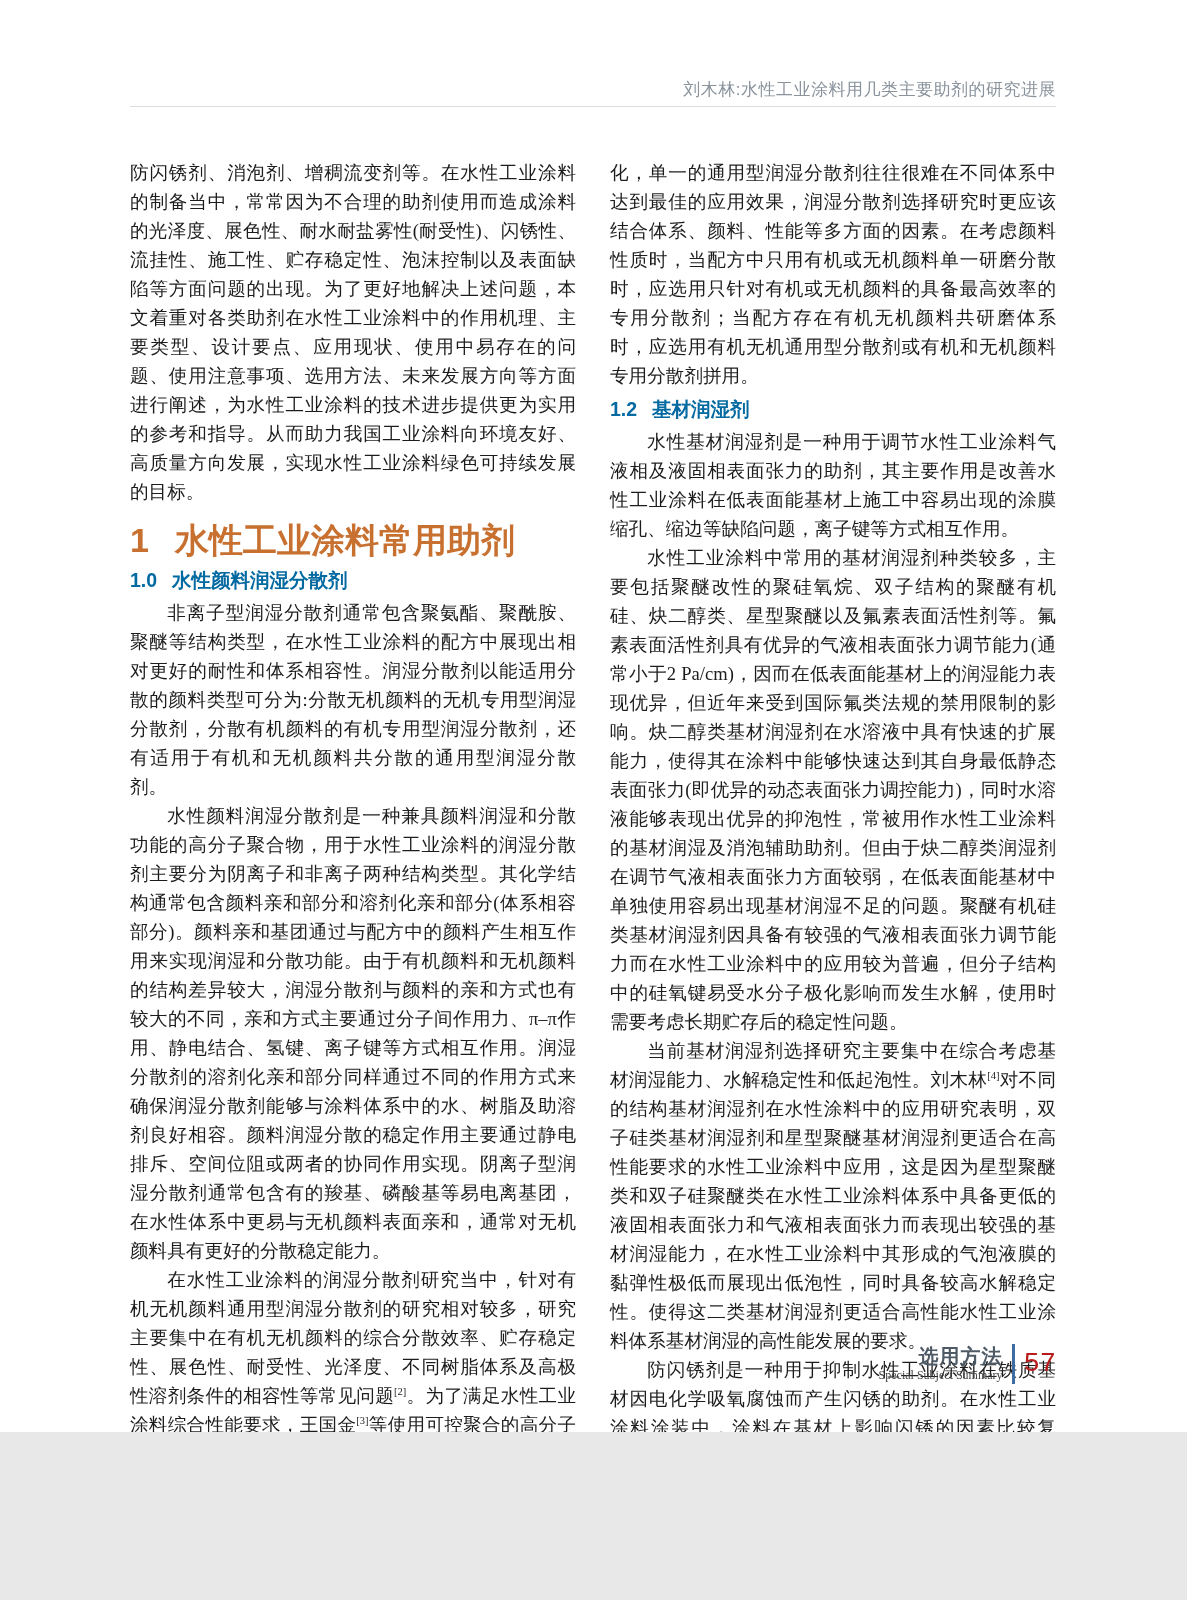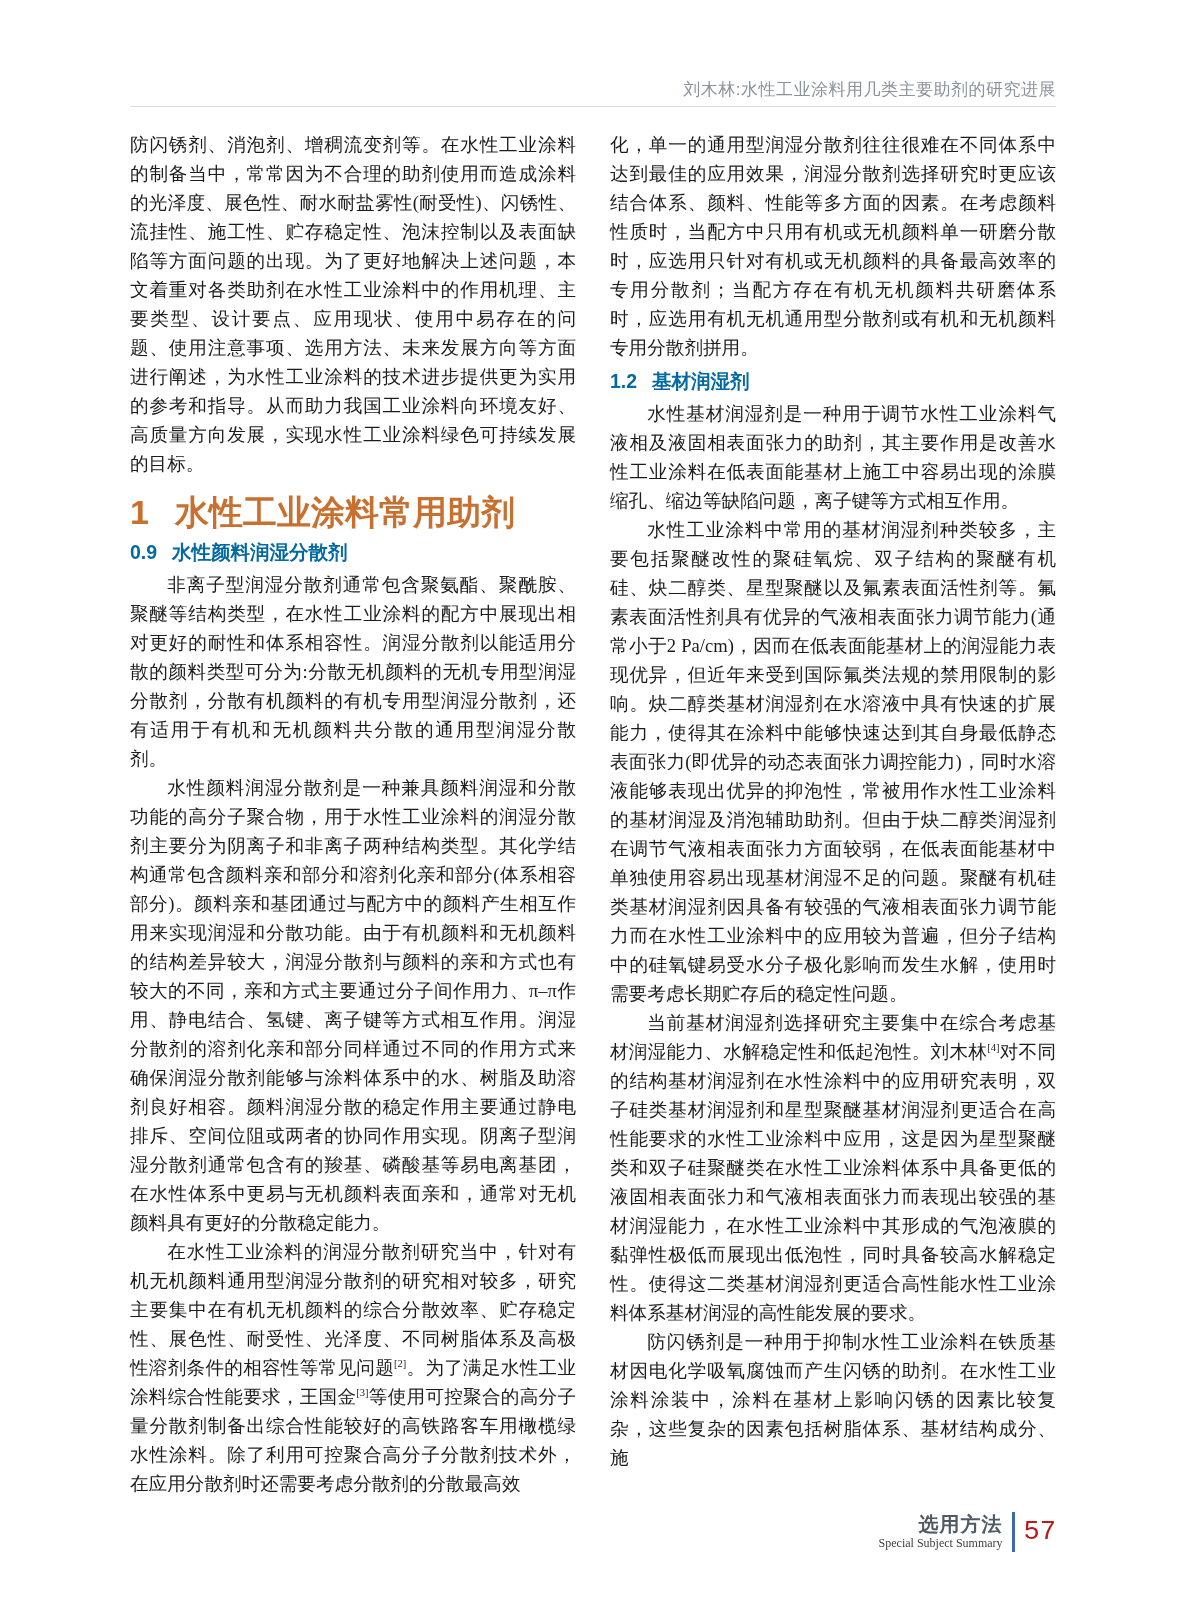--- a/index.html
+++ b/index.html
@@ -1,18 +1,18 @@
 <!DOCTYPE html>
 <html lang="zh"><head>
 <meta charset="utf-8">
 <style>
   html,body{margin:0;padding:0;background:#e8e8e8;}
   .page{
     position:relative;
-    width:1187px;height:1600px;
+    width:1187px;height:1432px;
     margin:0 auto;
     background:#ffffff;
     font-family:"Liberation Serif","DejaVu Serif",serif;
     color:#1c1c1c;
     overflow:hidden;
   }
   
   .running-head{
     position:absolute;top:78px;left:130px;right:131px;
     text-align:right;
@@ -21,21 +21,21 @@
   }
   .header-rule{
     position:absolute;top:106px;left:130px;right:131px;
     border-top:1.5px solid #d9dde0;
   }
   
   .content{
     position:absolute;top:130px;left:130px;right:131px;
     display:flex;gap:34px;
   }
-  .col{flex:1;min-width:0;}
+  .col{flex:1;min-width:0;margin-top:28px;}
   p.para{
     margin:0;
     font-size:18.6px;
     line-height:29px;
     text-align:justify;
     text-justify:inter-ideograph;
   }
   p.indent{text-indent:2em;}
   sup.cite{
     font-size:10.5px;
@@ -92,21 +92,21 @@
 
 <div class="page">
 
   <div class="running-head">刘木林:水性工业涂料用几类主要助剂的研究进展</div>
   <div class="header-rule"></div>
 
   <div class="content">
     <div class="col" id="col-left">
         <p class="para">防闪锈剂、消泡剂、增稠流变剂等。在水性工业涂料的制备当中，常常因为不合理的助剂使用而造成涂料的光泽度、展色性、耐水耐盐雾性(耐受性)、闪锈性、流挂性、施工性、贮存稳定性、泡沫控制以及表面缺陷等方面问题的出现。为了更好地解决上述问题，本文着重对各类助剂在水性工业涂料中的作用机理、主要类型、设计要点、应用现状、使用中易存在的问题、使用注意事项、选用方法、未来发展方向等方面进行阐述，为水性工业涂料的技术进步提供更为实用的参考和指导。从而助力我国工业涂料向环境友好、高质量方向发展，实现水性工业涂料绿色可持续发展的目标。</p>
         <div class="h1"><span class="h-num">1</span><span>水性工业涂料常用助剂</span></div>
-        <div class="h2"><span class="h-num">0.9</span><span>水性颜料润湿分散剂</span></div>
+        <div class="h2"><span class="h-num">1.0</span><span>水性颜料润湿分散剂</span></div>
         <p class="para indent">非离子型润湿分散剂通常包含聚氨酯、聚酰胺、聚醚等结构类型，在水性工业涂料的配方中展现出相对更好的耐性和体系相容性。润湿分散剂以能适用分散的颜料类型可分为:分散无机颜料的无机专用型润湿分散剂，分散有机颜料的有机专用型润湿分散剂，还有适用于有机和无机颜料共分散的通用型润湿分散剂。</p>
         <p class="para indent">水性颜料润湿分散剂是一种兼具颜料润湿和分散功能的高分子聚合物，用于水性工业涂料的润湿分散剂主要分为阴离子和非离子两种结构类型。其化学结构通常包含颜料亲和部分和溶剂化亲和部分(体系相容部分)。颜料亲和基团通过与配方中的颜料产生相互作用来实现润湿和分散功能。由于有机颜料和无机颜料的结构差异较大，润湿分散剂与颜料的亲和方式也有较大的不同，亲和方式主要通过分子间作用力、π–π作用、静电结合、氢键、离子键等方式相互作用。润湿分散剂的溶剂化亲和部分同样通过不同的作用方式来确保润湿分散剂能够与涂料体系中的水、树脂及助溶剂良好相容。颜料润湿分散的稳定作用主要通过静电排斥、空间位阻或两者的协同作用实现。阴离子型润湿分散剂通常包含有的羧基、磷酸基等易电离基团，在水性体系中更易与无机颜料表面亲和，通常对无机颜料具有更好的分散稳定能力。</p>
         <p class="para indent">在水性工业涂料的润湿分散剂研究当中，针对有机无机颜料通用型润湿分散剂的研究相对较多，研究主要集中在有机无机颜料的综合分散效率、贮存稳定性、展色性、耐受性、光泽度、不同树脂体系及高极性溶剂条件的相容性等常见问题<sup class="cite">[2]</sup>。为了满足水性工业涂料综合性能要求，王国金<sup class="cite">[3]</sup>等使用可控聚合的高分子量分散剂制备出综合性能较好的高铁路客车用橄榄绿水性涂料。除了利用可控聚合高分子分散剂技术外，在应用分散剂时还需要考虑分散剂的分散最高效</p>
       </div>
     <div class="col" id="col-right">
         <p class="para">化，单一的通用型润湿分散剂往往很难在不同体系中达到最佳的应用效果，润湿分散剂选择研究时更应该结合体系、颜料、性能等多方面的因素。在考虑颜料性质时，当配方中只用有机或无机颜料单一研磨分散时，应选用只针对有机或无机颜料的具备最高效率的专用分散剂；当配方存在有机无机颜料共研磨体系时，应选用有机无机通用型分散剂或有机和无机颜料专用分散剂拼用。</p>
         <div class="h2"><span class="h-num">1.2</span><span>基材润湿剂</span></div>
         <p class="para indent">水性基材润湿剂是一种用于调节水性工业涂料气液相及液固相表面张力的助剂，其主要作用是改善水性工业涂料在低表面能基材上施工中容易出现的涂膜缩孔、缩边等缺陷问题，离子键等方式相互作用。</p>
         <p class="para indent">水性工业涂料中常用的基材润湿剂种类较多，主要包括聚醚改性的聚硅氧烷、双子结构的聚醚有机硅、炔二醇类、星型聚醚以及氟素表面活性剂等。氟素表面活性剂具有优异的气液相表面张力调节能力(通常小于2 Pa/cm)，因而在低表面能基材上的润湿能力表现优异，但近年来受到国际氟类法规的禁用限制的影响。炔二醇类基材润湿剂在水溶液中具有快速的扩展能力，使得其在涂料中能够快速达到其自身最低静态表面张力(即优异的动态表面张力调控能力)，同时水溶液能够表现出优异的抑泡性，常被用作水性工业涂料的基材润湿及消泡辅助助剂。但由于炔二醇类润湿剂在调节气液相表面张力方面较弱，在低表面能基材中单独使用容易出现基材润湿不足的问题。聚醚有机硅类基材润湿剂因具备有较强的气液相表面张力调节能力而在水性工业涂料中的应用较为普遍，但分子结构中的硅氧键易受水分子极化影响而发生水解，使用时需要考虑长期贮存后的稳定性问题。</p>
         <p class="para indent">当前基材润湿剂选择研究主要集中在综合考虑基材润湿能力、水解稳定性和低起泡性。刘木林<sup class="cite">[4]</sup>对不同的结构基材润湿剂在水性涂料中的应用研究表明，双子硅类基材润湿剂和星型聚醚基材润湿剂更适合在高性能要求的水性工业涂料中应用，这是因为星型聚醚类和双子硅聚醚类在水性工业涂料体系中具备更低的液固相表面张力和气液相表面张力而表现出较强的基材润湿能力，在水性工业涂料中其形成的气泡液膜的黏弹性极低而展现出低泡性，同时具备较高水解稳定性。使得这二类基材润湿剂更适合高性能水性工业涂料体系基材润湿的高性能发展的要求。</p>

